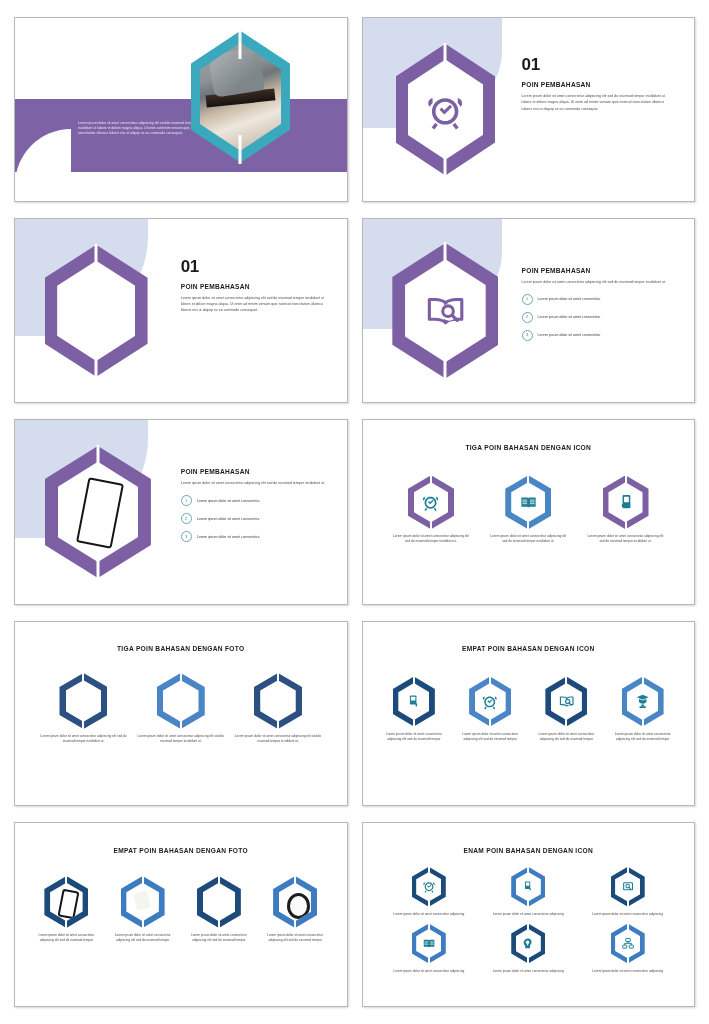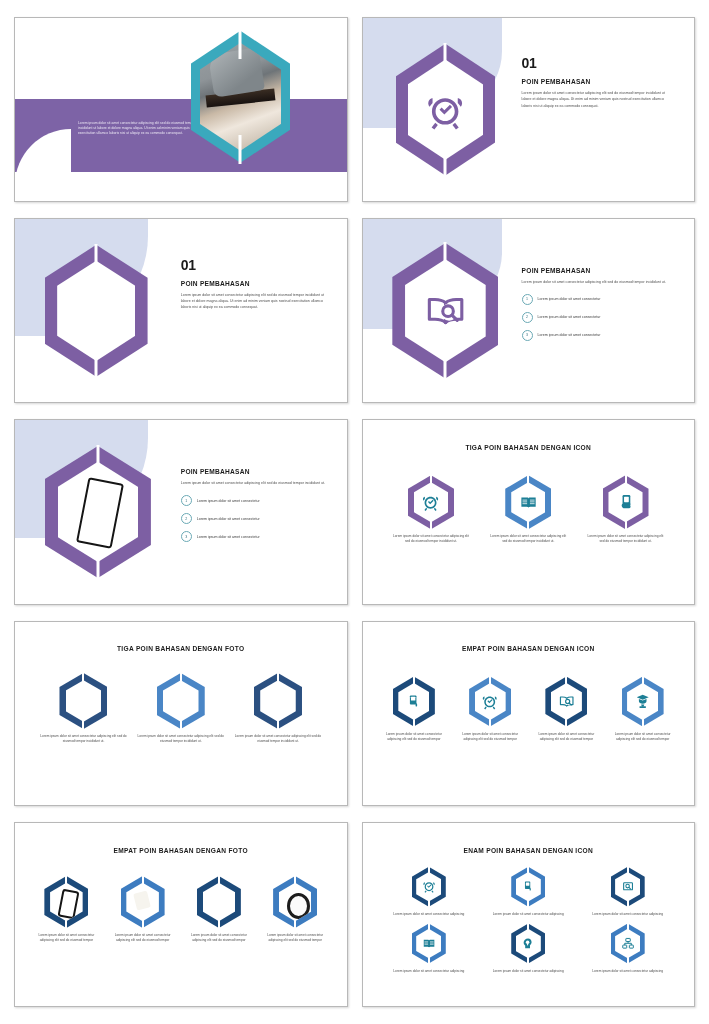--- a/index.html
+++ b/index.html
@@ -107,21 +107,21 @@
   }
   .bighex .notch{width:3px;height:16%;}
   .bighex .notch.t{top:-1px;}
   .bighex .notch.b{bottom:-1px;}
 
   
   .glyph{width:56%;height:56%;display:block;}
 
   
   .num{
-    font-size:14px;font-weight:bold;color:#1b1b1b;letter-spacing:-.4px;
+    font-size:17px;font-weight:bold;color:#1b1b1b;letter-spacing:-.4px;
     line-height:1;
   }
   .hd{
     font-size:6.6px;font-weight:bold;color:#1b1b1b;letter-spacing:.25px;
   }
   .body{
     font-size:3.5px;line-height:1.72;color:#4c4c4c;letter-spacing:.03px;
   }
   .bullets{margin-top:9px;}
   .bullet{display:flex;align-items:center;gap:5px;margin-bottom:7px;}

